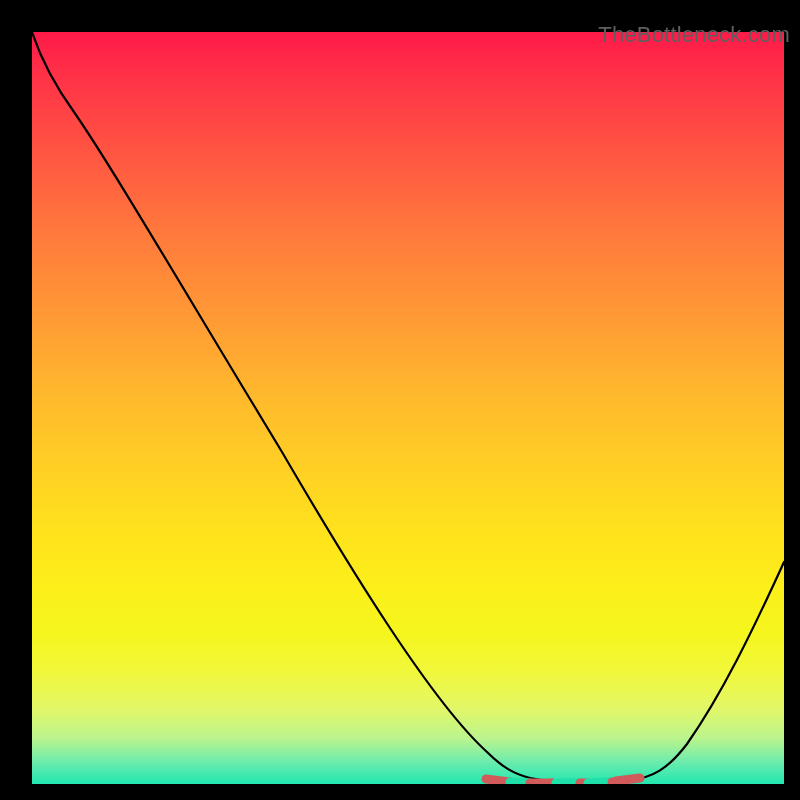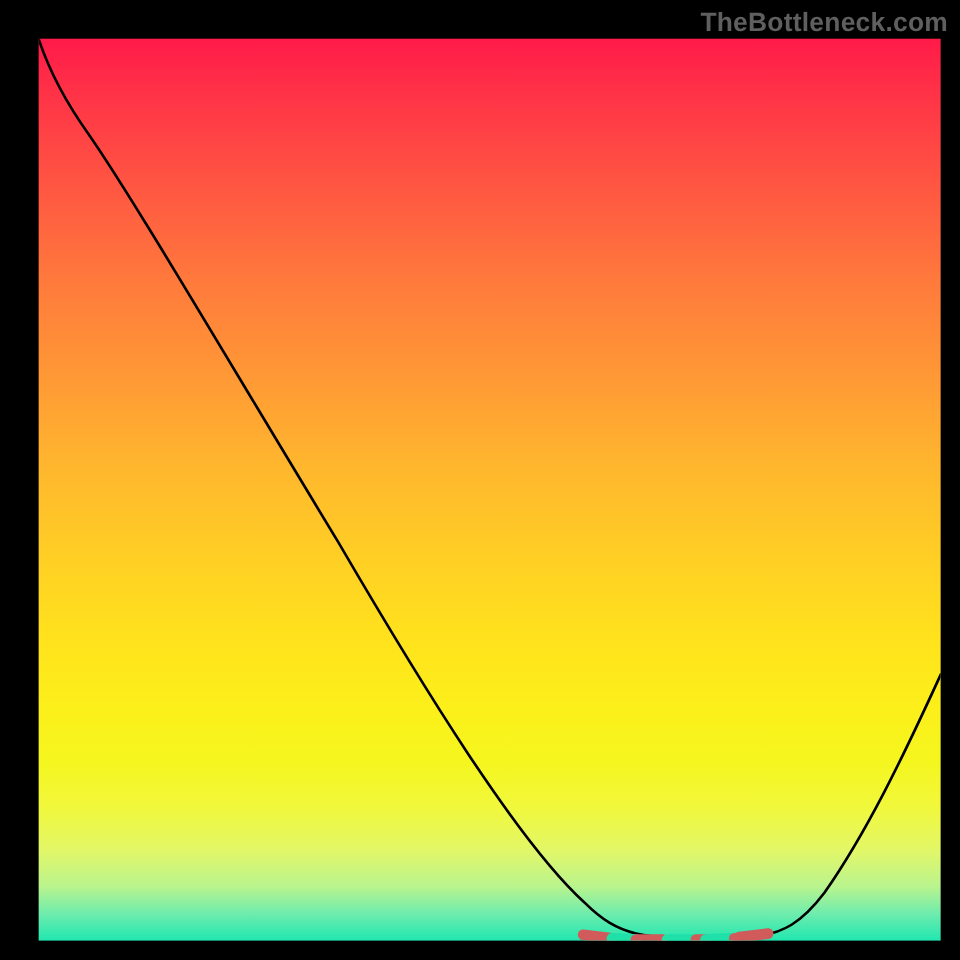--- a/index.html
+++ b/index.html
@@ -8,25 +8,25 @@
 
   .frame {
     position: absolute;
     left: 0; top: 0;
     width: 800px; height: 800px;
     background: #000;
   }
 
   .watermark {
     position: absolute;
-    top: 6px;
+    top: 22px;
     right: 10px;
     color: #5f5f5f;
     font-size: 22px;
-    font-weight: 700;
+    font-weight: 400;
     letter-spacing: 0.2px;
     z-index: 5;
   }
 
   .plot {
     position: absolute;
     left: 32px;
     top: 32px;
     width: 752px;
     height: 752px;

